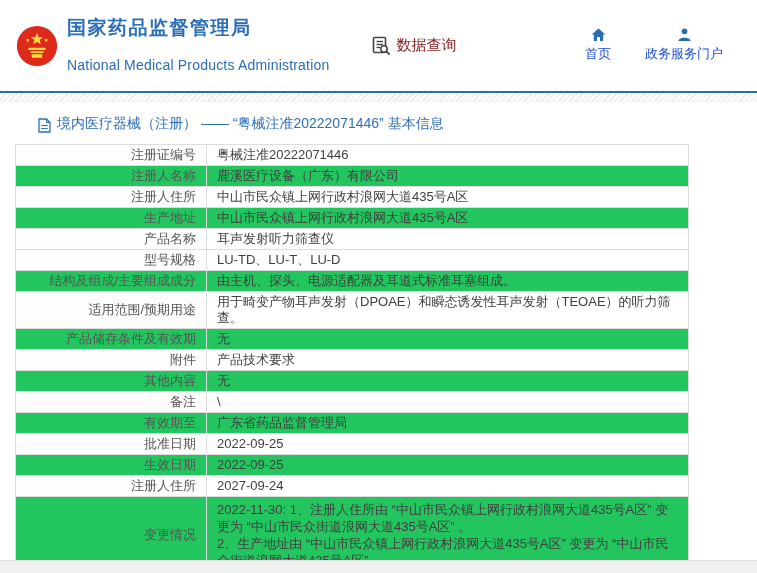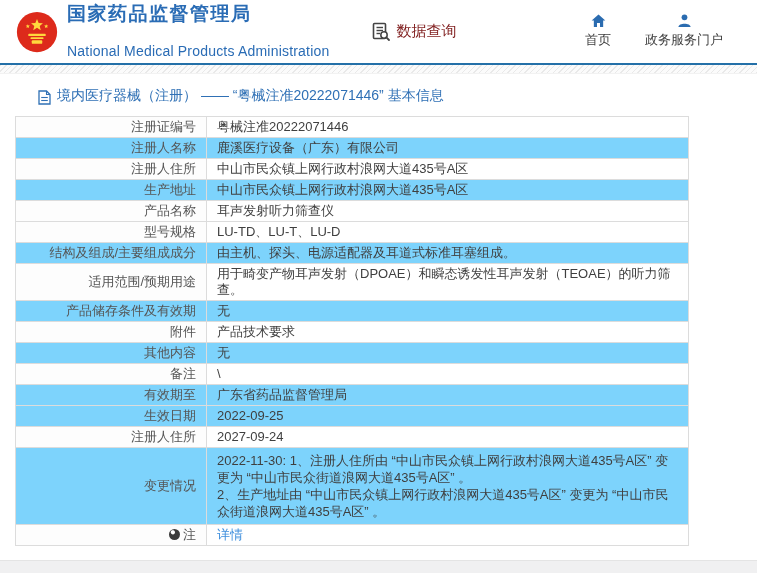--- a/index.html
+++ b/index.html
@@ -3,47 +3,47 @@
 <meta charset="utf-8">
 <style>
   html,body { margin:0; padding:0; }
   body {
     width:757px; height:573px; position:relative; overflow:hidden;
     background:#ffffff;
     font-family:"Liberation Sans","DejaVu Sans",sans-serif;
     -webkit-font-smoothing:antialiased;
   }
   
-  .header { height:55px; display:flex; align-items:center; padding:4px 16px; background:#fff;justify-content:flex-end; }
+  .header { height:55px; display:flex; align-items:center; padding:18px 16px; background:#fff;justify-content:flex-end; }
   .logo-group { display:flex; align-items:center; cursor:pointer; }
   .emblem { width:42px; height:42px; margin-right:9px; flex:0 0 auto; }
   .title-cn { color:#2a6cb5; font-size:19px; font-weight:bold; letter-spacing:1.5px; line-height:1.1; }
   .title-en { color:#2a6cb5; font-size:14px; margin-top:19px; letter-spacing:0.2px; }
   .data-query { display:flex; align-items:center; gap:5px; margin-left:42px; color:#7f1d1d; font-size:15px; cursor:pointer; }
   .header-nav { margin-left:auto; display:flex; gap:34px; padding-right:18px; }
-  .nav-item { display:flex; flex-direction:column; align-items:center; gap:3px; font-size:13px; color:#404040; cursor:pointer; }
+  .nav-item { display:flex; flex-direction:column; align-items:center; gap:3px; font-size:13px; color:#1d4ed8; cursor:pointer; }
   .nav-item svg { display:block; }
   .blue-line { height:2px; background:#2470a8; }
   .hatch-strip {
     height:8px;
     background:repeating-linear-gradient(135deg,#e9e9e9 0px,#e9e9e9 1px,#fbfbfb 1px,#fbfbfb 4px);
     border-bottom:1px solid #f2f2f2;
   }
   
   .breadcrumb {
     margin:13px 0 11px 38px; display:flex; align-items:flex-end; gap:6px;
     color:#2f70b5; font-size:14px;
   }
   
   .table-wrap { margin:0 15px; }
   table.info { width:674px; border-collapse:collapse; table-layout:fixed; font-size:13px; color:#4a4a4a; }
   table.info td { border:1px solid #dcdcdc; padding:2px 10px; line-height:16px; vertical-align:middle; word-break:break-all; }
   td.label { width:170px; text-align:right; color:#555; background:#fdfdfd; }
   td.value { color:#3f3f3f; }
-  tr.alt td { background:#7dd3fc; }
+  tr.alt td { background:#22c55e; }
   td.value.multiline { line-height:17px; padding-top:4px; padding-bottom:4px; white-space:pre-wrap; }
   a.detail { color:#3f8fdd; text-decoration:none; }
   .note-dot {
     display:inline-block; width:11px; height:11px; border-radius:50%;
     background:radial-gradient(circle at 35% 30%, #ffffff 0 1.6px, #3a3a3a 2.6px);
     margin-right:3px; vertical-align:-1px;
   }
   
   .footer-strip {
     position:absolute; left:0; right:0; bottom:0; height:12px;
@@ -174,20 +174,24 @@
   <tr>
     <td class="label">备注</td>
     <td class="value">\</td>
   </tr>
 
   <tr class="alt">
     <td class="label">有效期至</td>
     <td class="value">广东省药品监督管理局</td>
   </tr>
 
+  <tr>
+    <td class="label">批准日期</td>
+    <td class="value">2022-09-25</td>
+  </tr>
 
   <tr class="alt">
     <td class="label">生效日期</td>
     <td class="value">2022-09-25</td>
   </tr>
 
   <tr>
     <td class="label">注册人住所</td>
     <td class="value">2027-09-24</td>
   </tr>

